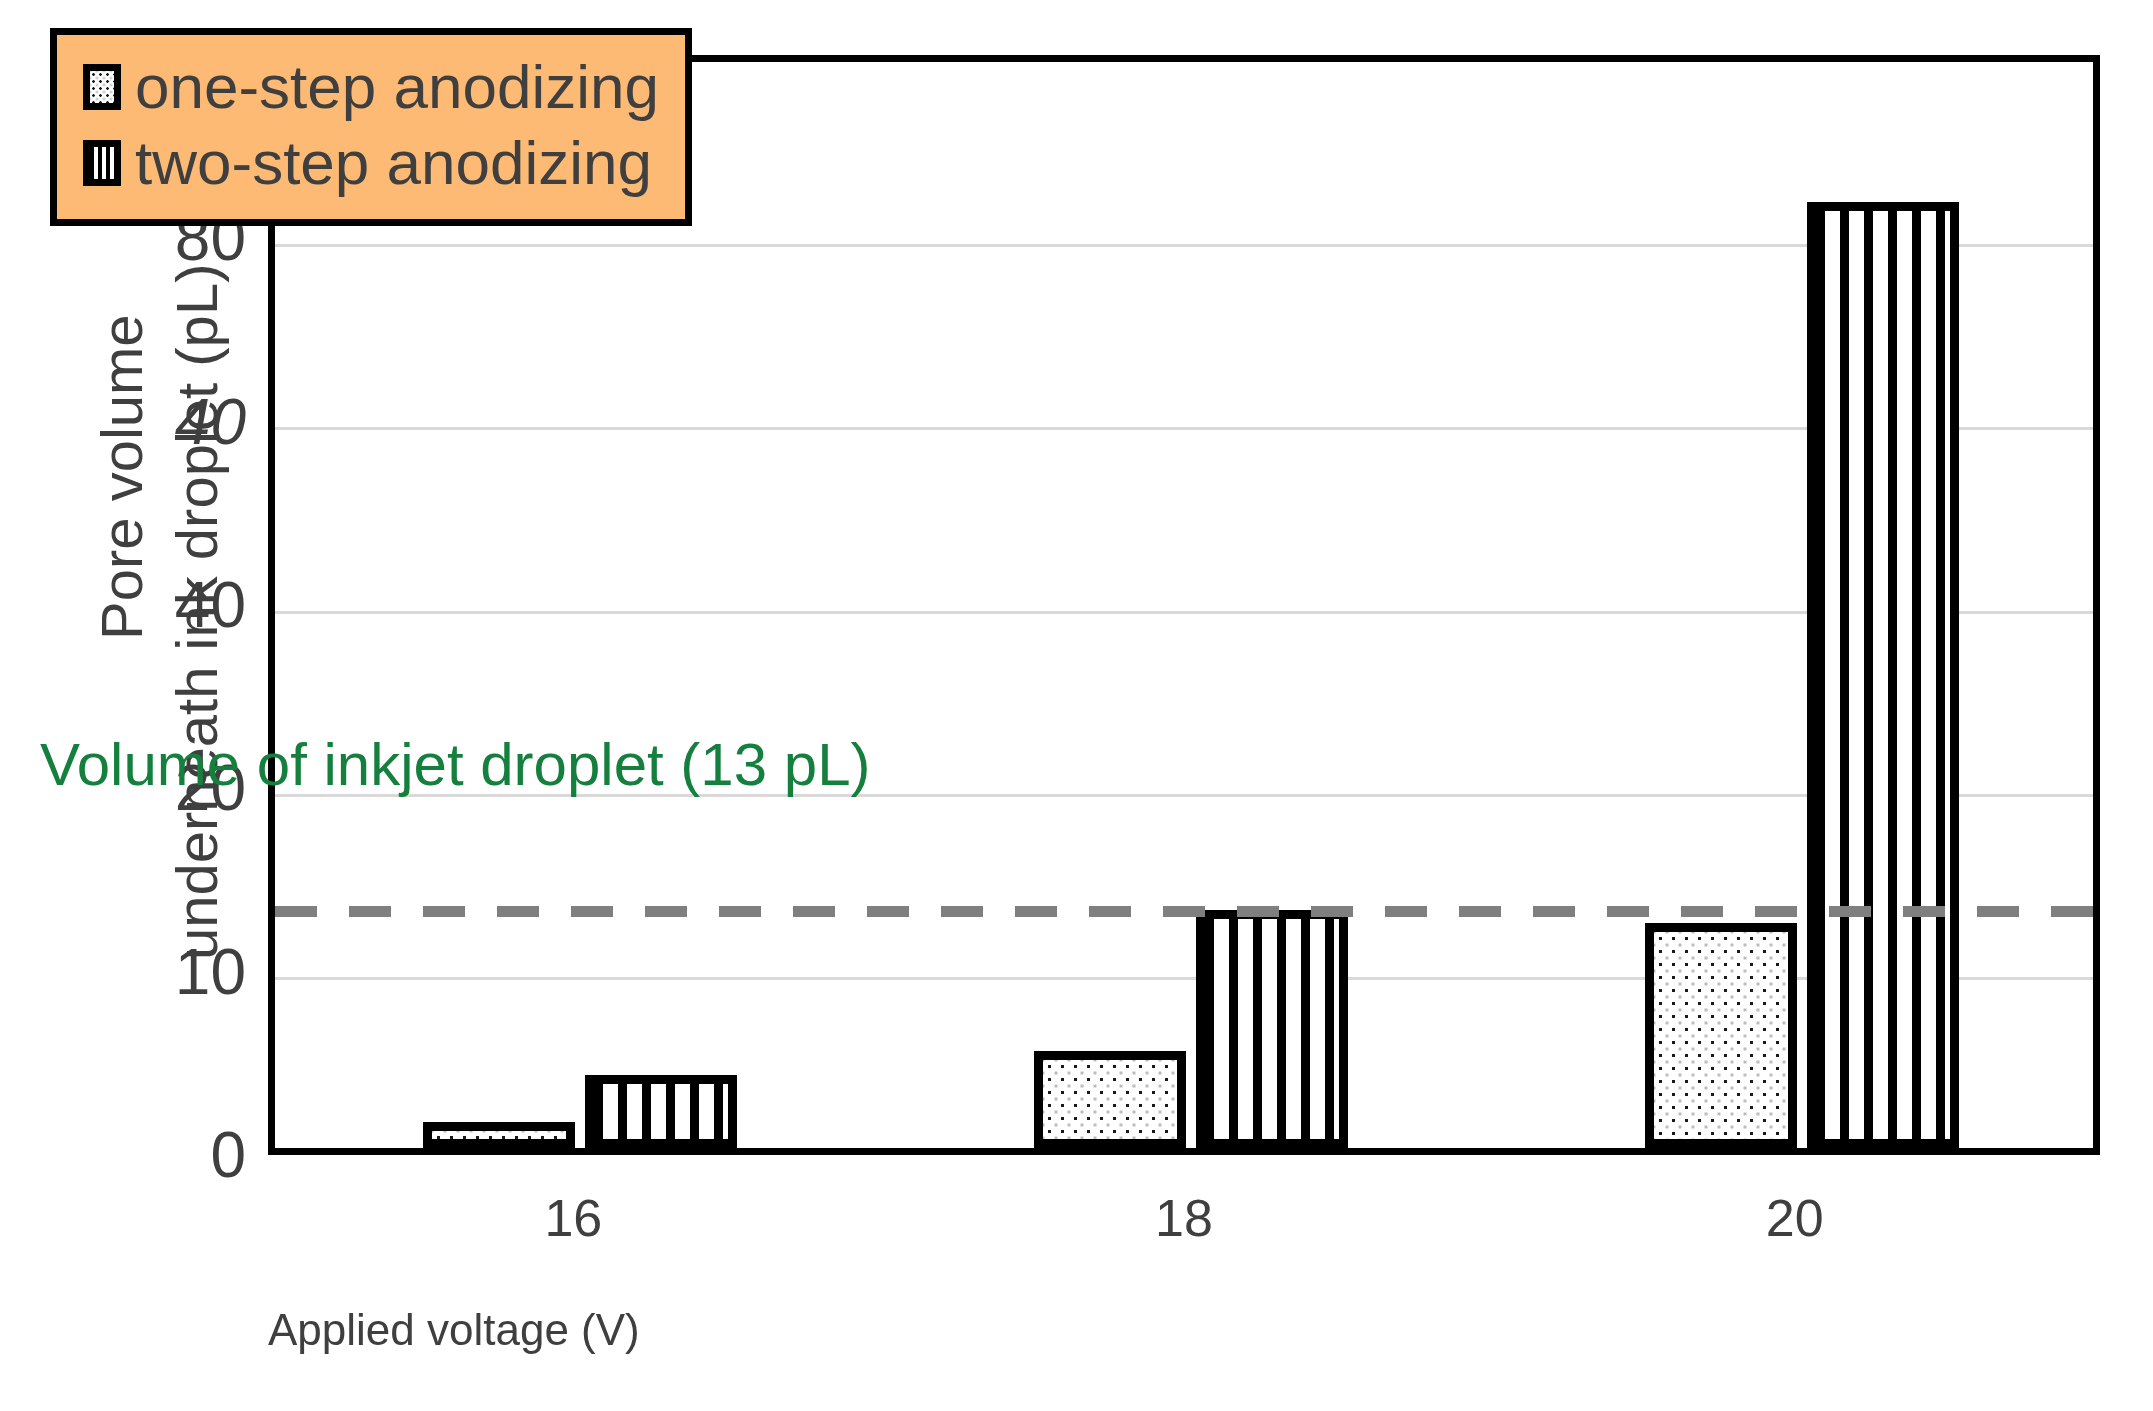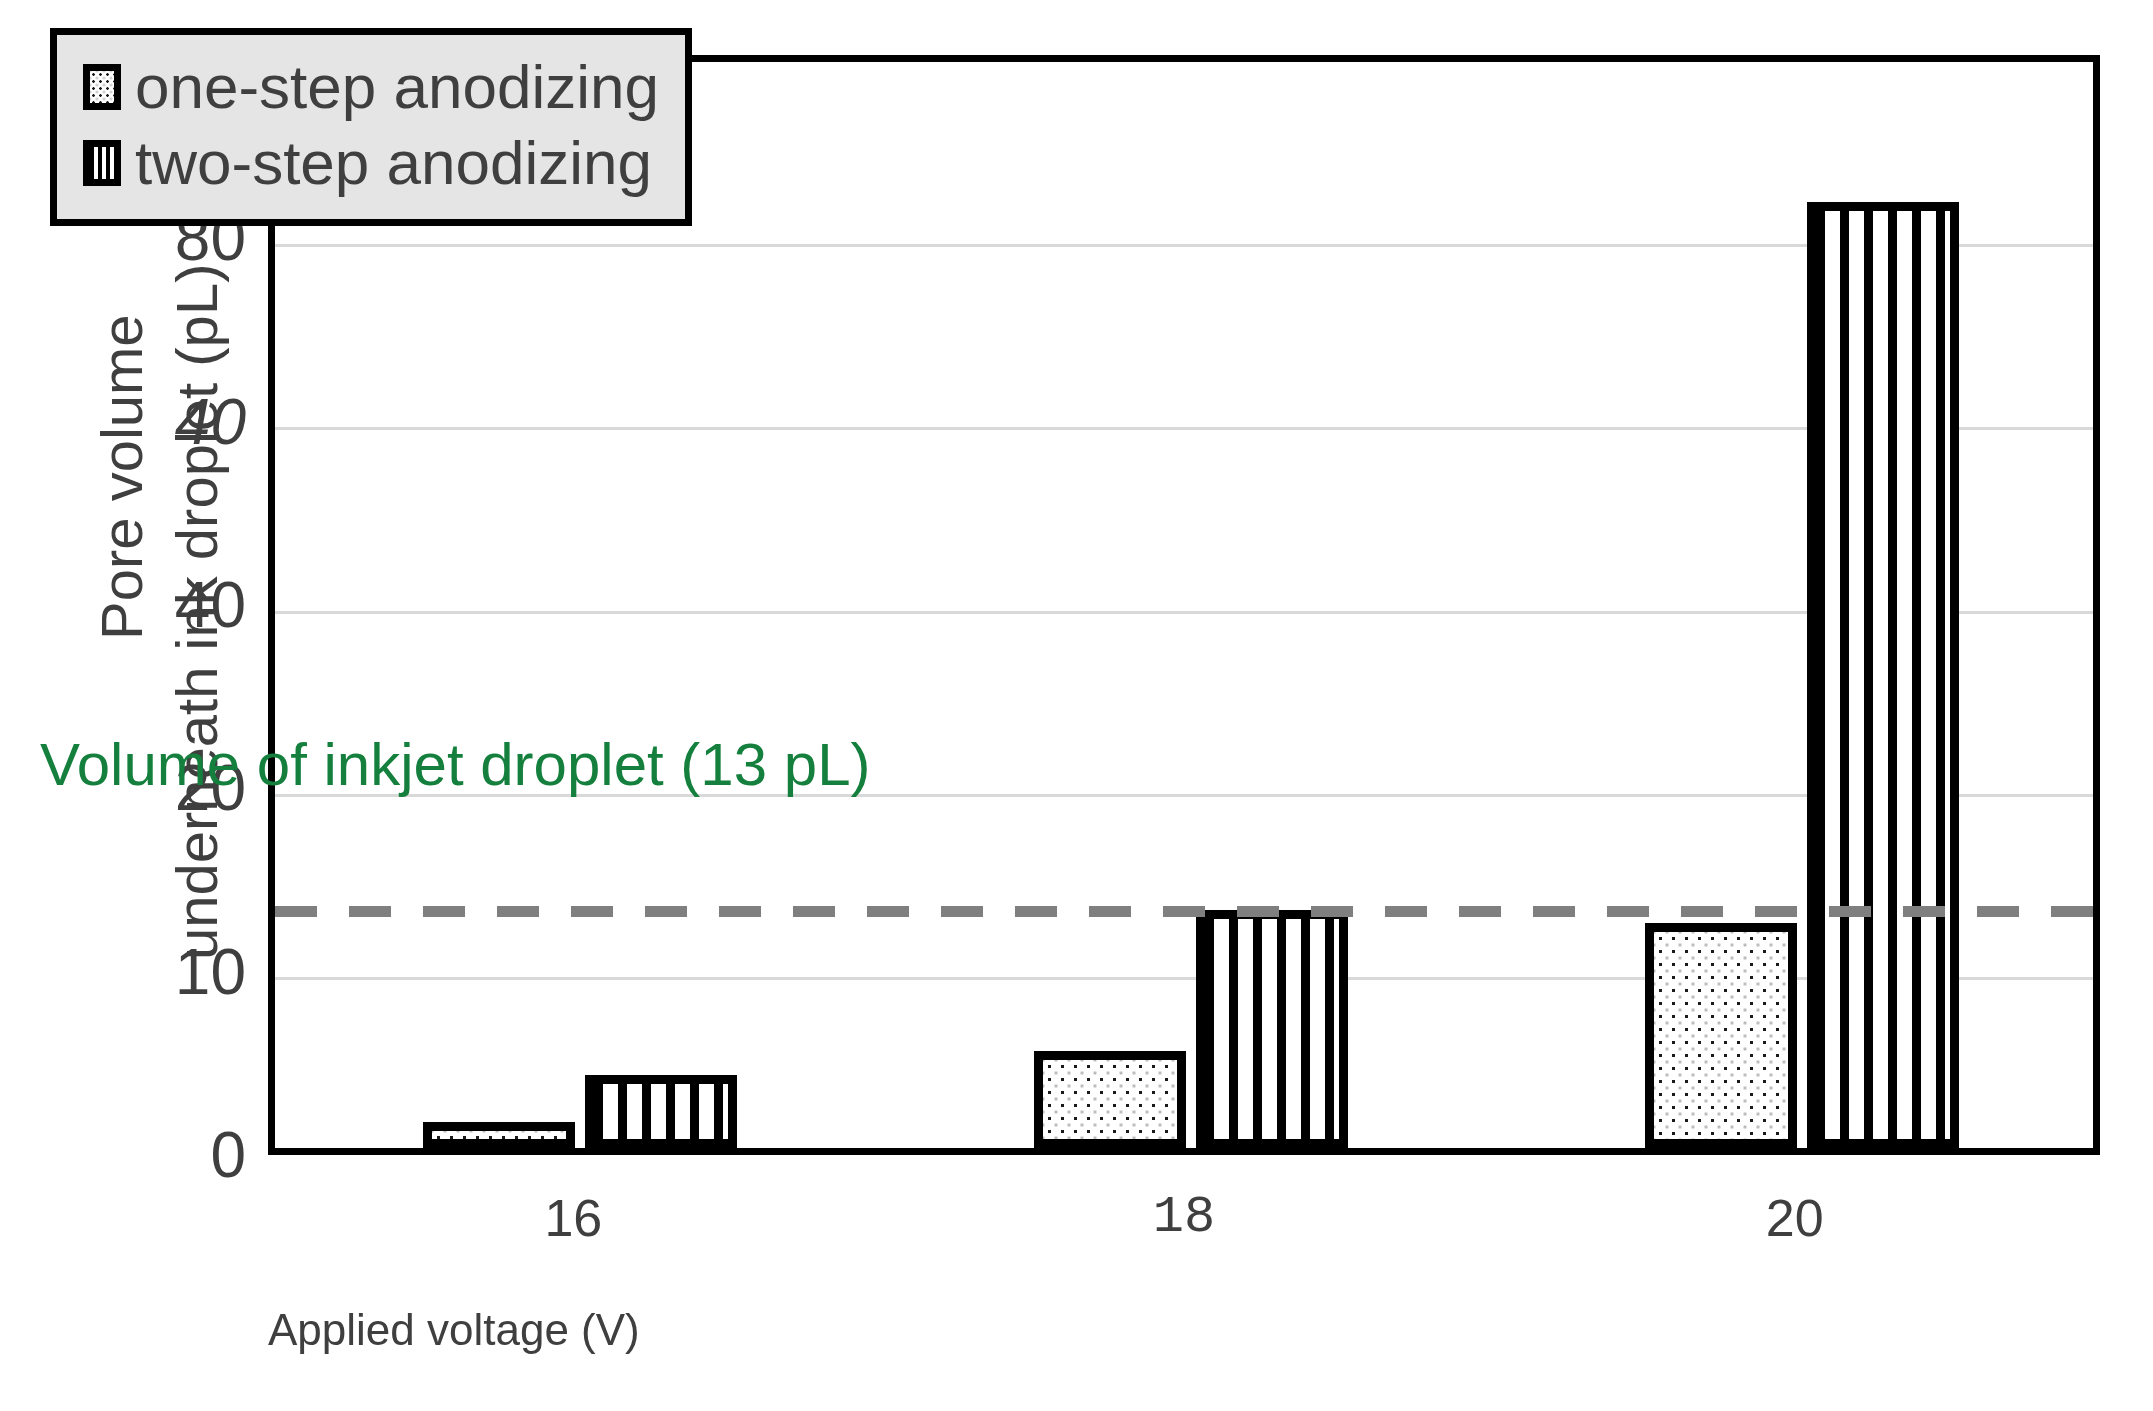--- a/index.html
+++ b/index.html
@@ -132,21 +132,21 @@
     white-space:nowrap;
     left:40px;
     top:730px;
   }
 
   
   #legend{
     position:absolute;
     left:50px; top:28px;
     border:7px solid #000;
-    background:#e5e5e5;
+    background:#fdba74;
     box-sizing:border-box;
     padding:14px 26px 18px 26px;
   }
   .legend-row{
     display:flex;
     align-items:center;
     height:76px;
   }
   .legend-swatch{
     width:38px;height:46px;
@@ -220,19 +220,19 @@
       <span class="legend-label">one-step anodizing</span>
     </div>
     <div class="legend-row">
       <span class="legend-swatch vlines"></span>
       <span class="legend-label">two-step anodizing</span>
     </div>
   </div>
 
   <div id="xticks">
       <div class="xtick" style="left: 305.333px;">16</div>
-      <div class="xtick" style="left: 916px; font-family: Liberation Mono, monospace;">18</div>
+      <div class="xtick" style="left: 916px;">18</div>
       <div class="xtick" style="left: 1526.67px;">20</div>
     </div>
 
   <div id="xtitle">Applied voltage (V)</div>
 
 </div>
 
 </body></html>

